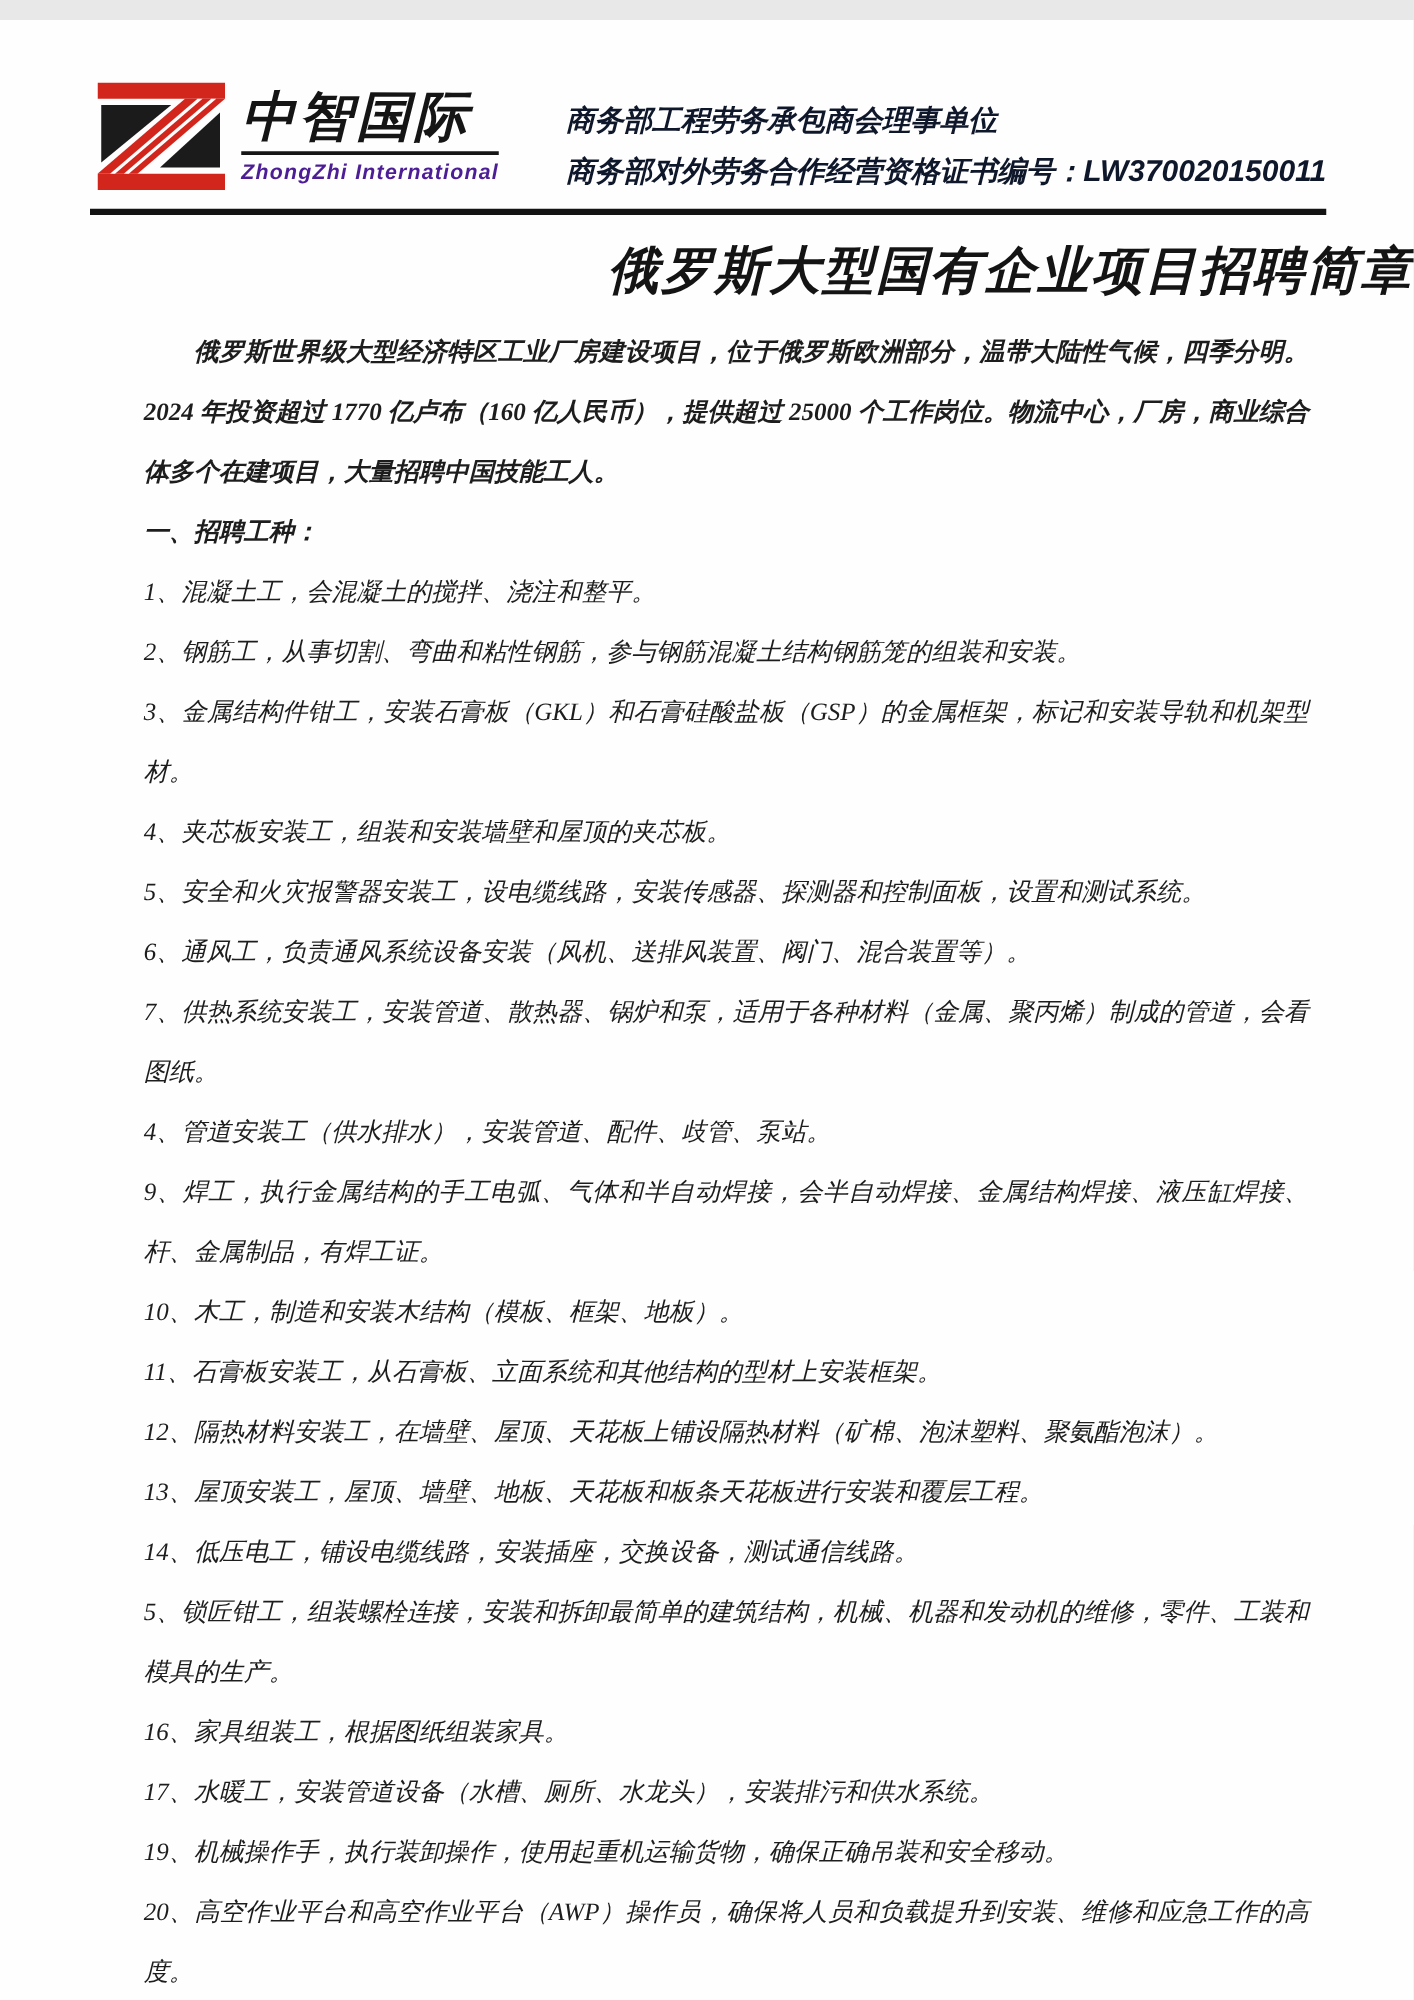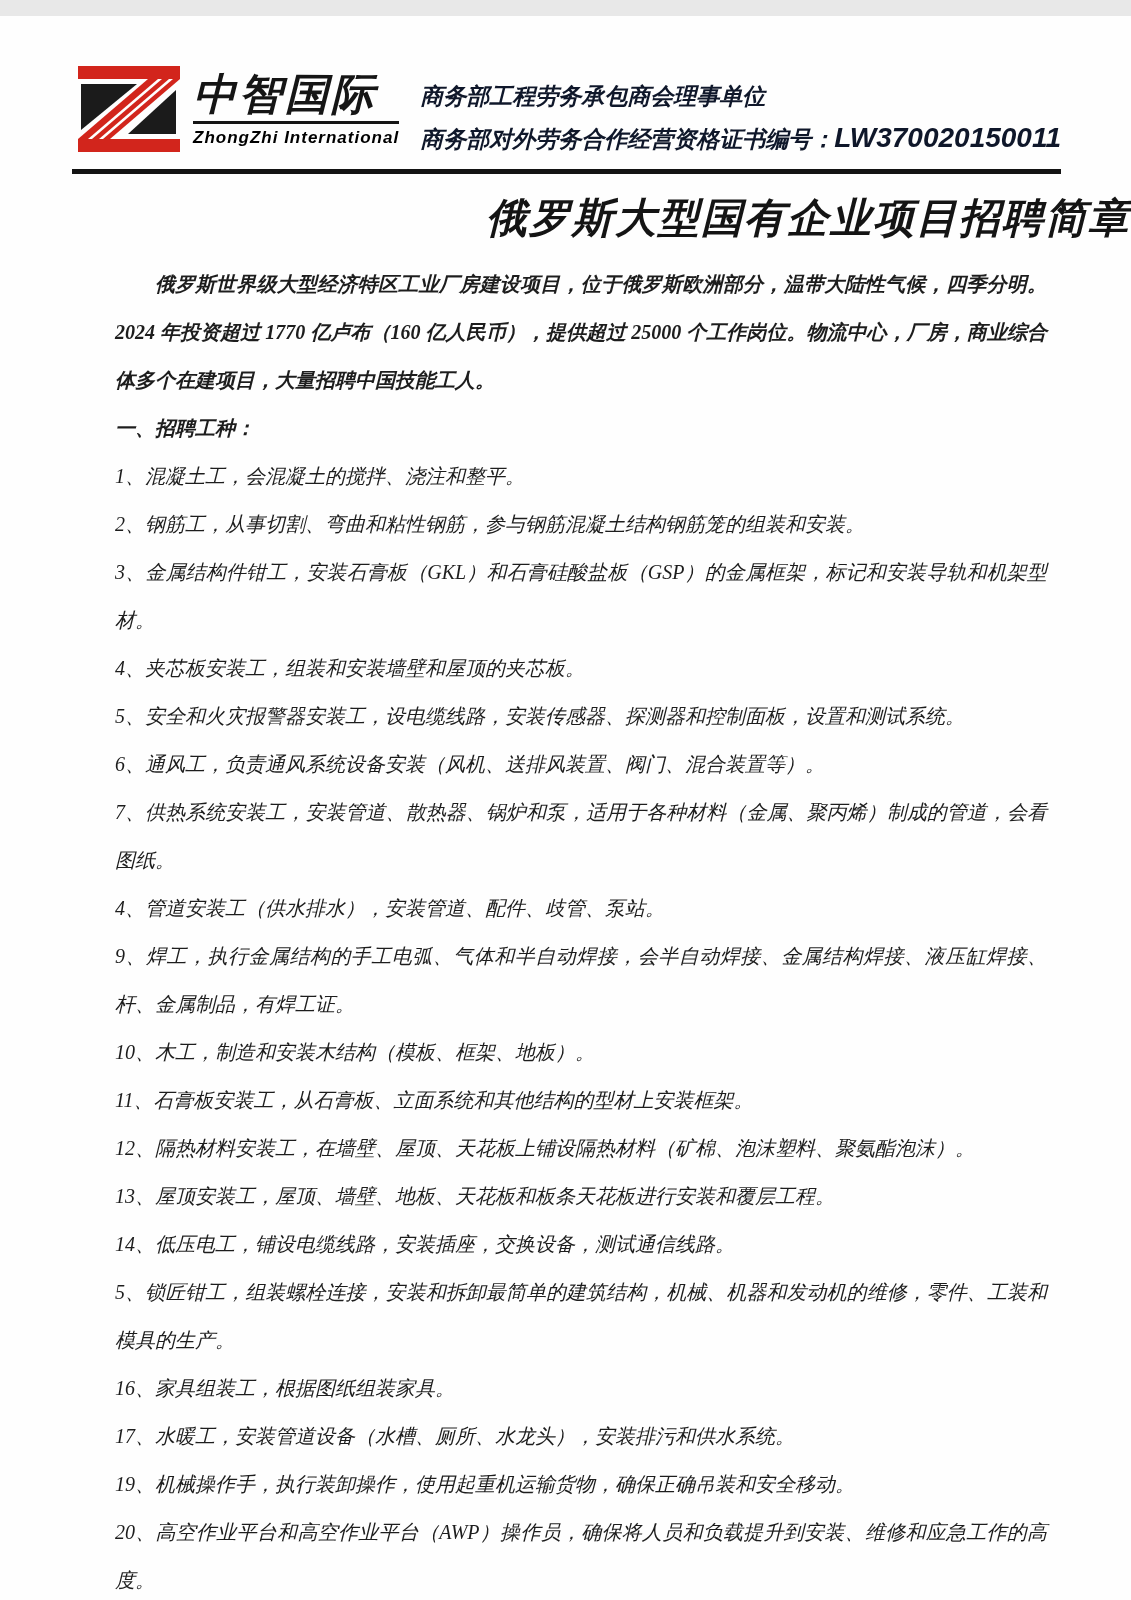--- a/index.html
+++ b/index.html
@@ -24,30 +24,30 @@
   .logo-text{margin-left:13px;padding-top:6px;}
   .brand-cn{
     font-family:"Liberation Sans","DejaVu Sans",sans-serif;
     font-weight:bold;font-size:43px;line-height:1.05;
     letter-spacing:3px;color:#151515;white-space:nowrap;
   }
   .brand-divider{height:3px;background:#151515;margin:4px 0 4px;}
   .brand-en{
     font-family:"Liberation Sans","DejaVu Sans",sans-serif;
     font-weight:bold;font-size:17px;letter-spacing:1px;
-    color:#000000;white-space:nowrap;
+    color:#4c1d95;white-space:nowrap;
   }
   .credentials{
     margin-left:auto;margin-top:10px;
     font-weight:bold;font-size:23px;line-height:41px;
     color:#0f172a;white-space:nowrap;
   }
   .credential-line .cert-number{
     font-family:"Liberation Sans","DejaVu Sans",sans-serif;
-    font-size:28px;letter-spacing:0;
+    font-size:24px;letter-spacing:0;
   }
   
   .rule{height:5px;background:#131313;margin:9px 70px 0 72px;}
   
   .doc-title{
     text-align:right;
     font-size:41px;font-weight:bold;
     letter-spacing:2px;
     margin-top:17px;
     color:#141414;

